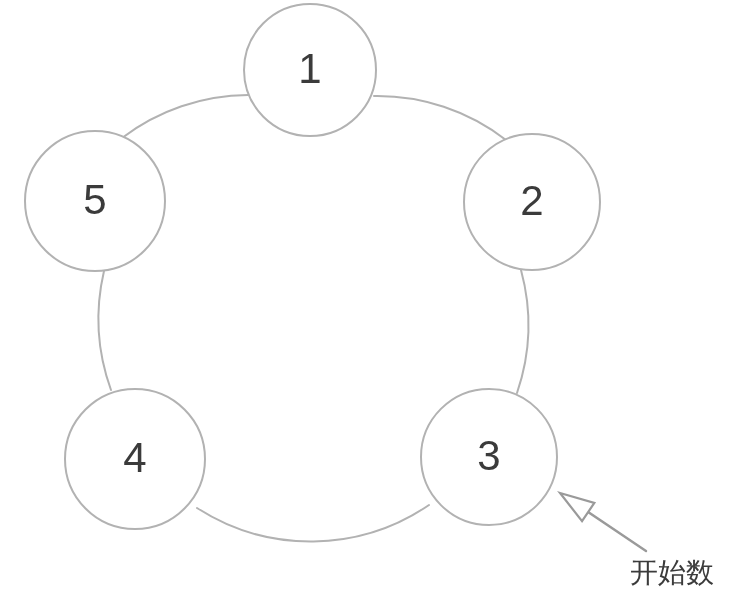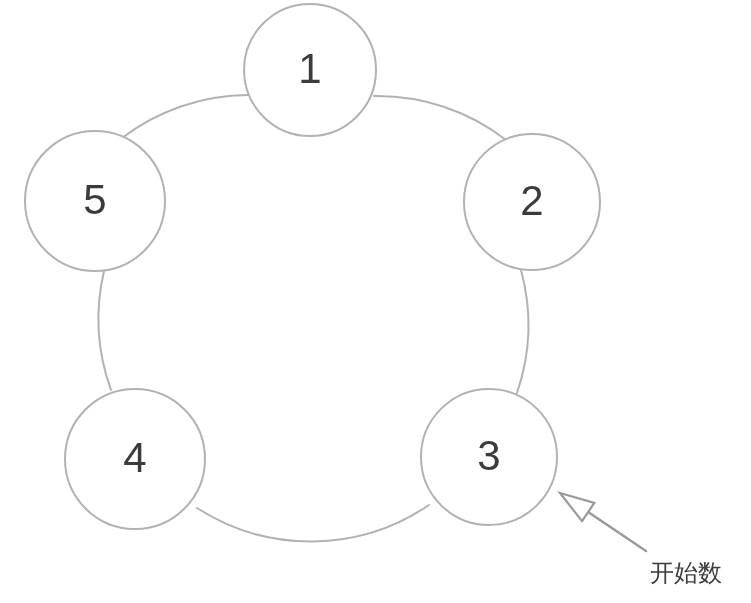--- a/index.html
+++ b/index.html
@@ -61,25 +61,24 @@
     stroke: #9a9a9a;
     stroke-width: 2.2;
     stroke-linejoin: miter;
   }
   #annotation-label {
     position: absolute;
     left: 630px;
     top: 552px;
     color: #3b3b3b;
     font-family: "DejaVu Sans", "Liberation Sans", sans-serif;
-    font-size: 24px;
+    font-size: 28px;
     line-height: 42px;
     white-space: nowrap;
     letter-spacing: 0px;
-    margin-left: 20px;
   }
 </style>
 </head>
 <body>
 
 <div id="stage" style="background: rgb(255, 255, 255);">
 
   <svg id="diagram-svg" viewBox="0 0 751 603" xmlns="http://www.w3.org/2000/svg">
 
     <g>

